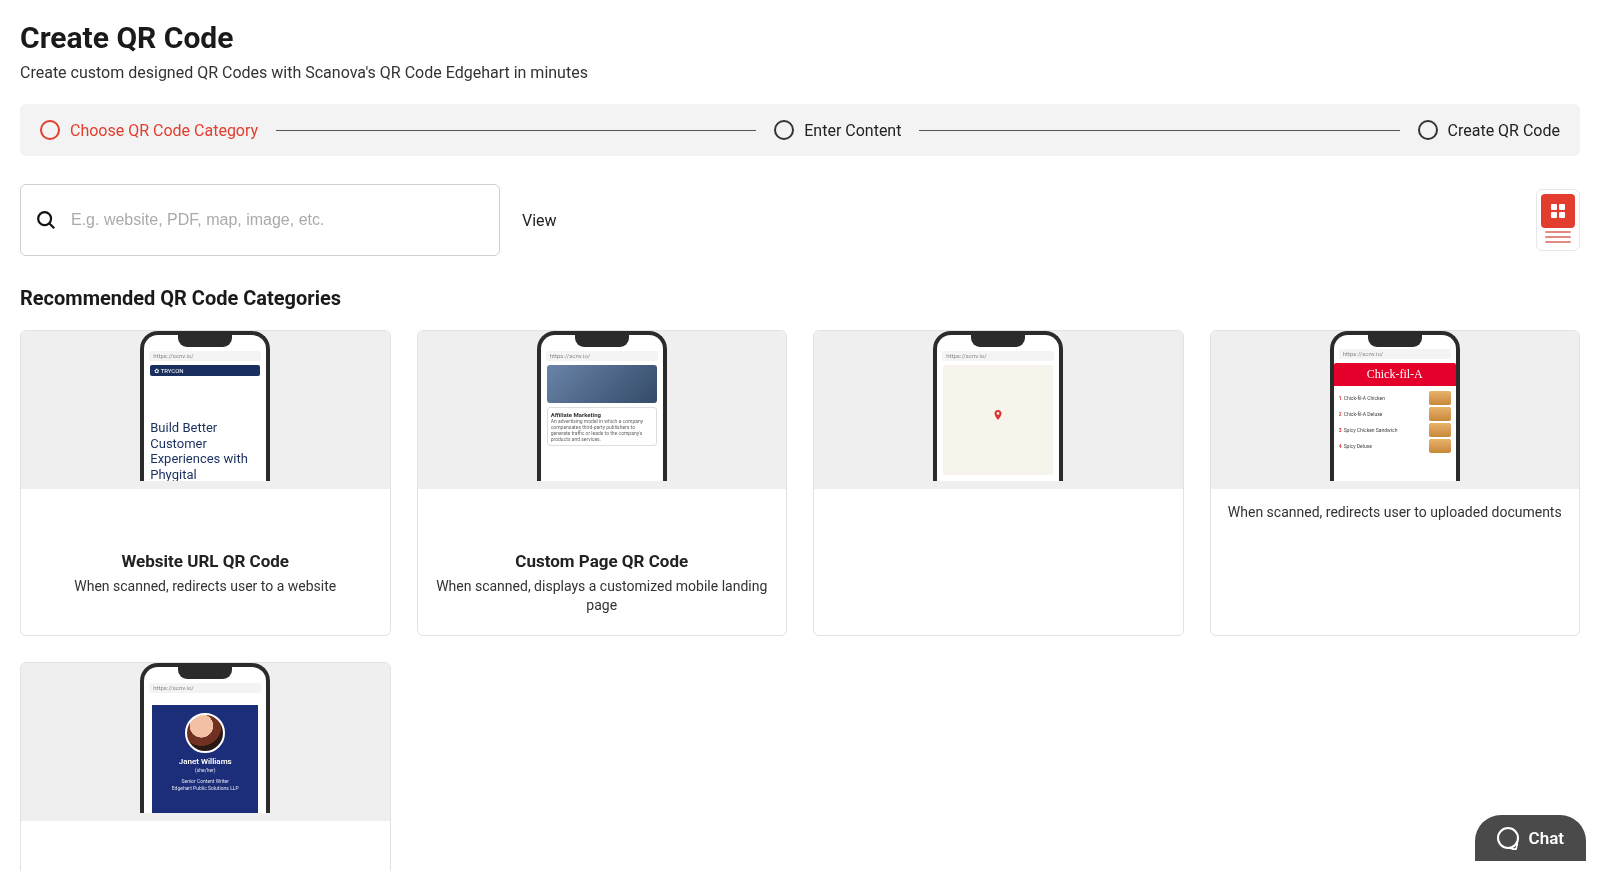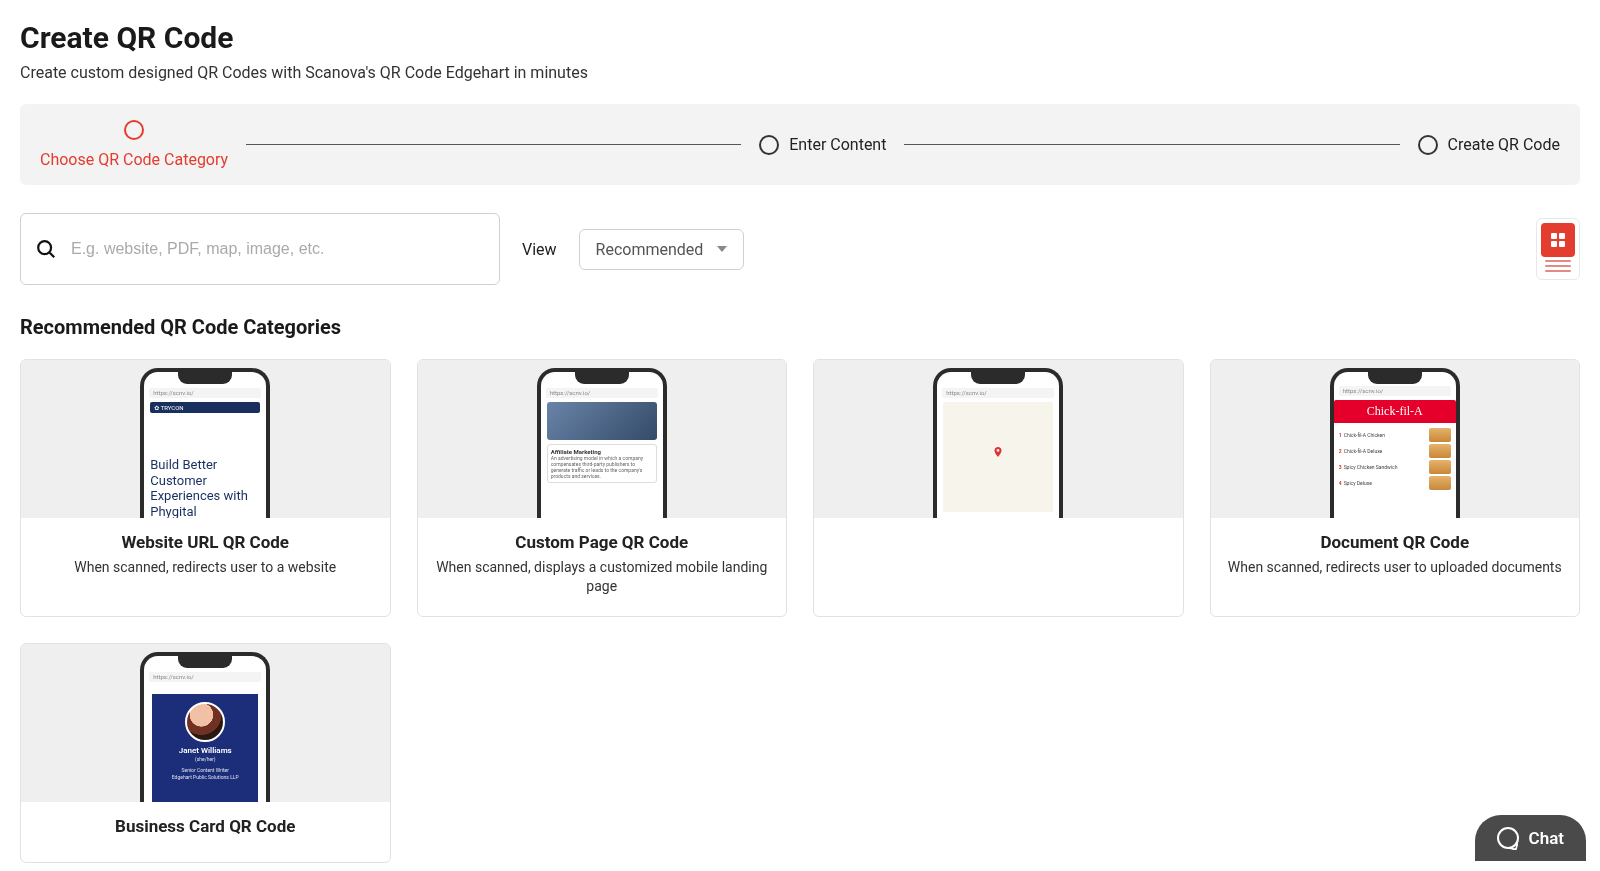--- a/index.html
+++ b/index.html
@@ -35,21 +35,21 @@
     font-size: 16px;
     white-space: nowrap;
   }
   .step-circle {
     width: 20px;
     height: 20px;
     border: 2px solid #333;
     border-radius: 50%;
     flex-shrink: 0;
   }
-  .step.active { color: #e23d2e; flex-direction: column; }
+  .step.active { color: #e23d2e; }
   .step.active .step-circle { border-color: #e23d2e; }
   .step-line {
     flex: 1;
     height: 1px;
     background: #555;
     margin: 0 18px;
   }
   .controls-row {
     display: flex;
     align-items: center;
@@ -133,21 +133,20 @@
     border: 1px solid #e2e2e2;
     border-radius: 6px;
     overflow: hidden;
     background: #fff;
     cursor: pointer;
   }
   .card-img {
     height: 158px;
     background: #efefef;
     display: flex;
-    align-items: flex-end;
     justify-content: center;
     overflow: hidden;
   }
   .phone {
     width: 130px;
     height: 150px;
     background: #fff;
     border: 4px solid #2b2b2b;
     border-bottom: none;
     border-radius: 18px 18px 0 0;
@@ -195,20 +194,21 @@
 
   .card-info {
     padding: 14px 12px 20px;
     text-align: center;
   }
   .card-title {
     font-size: 17px;
     font-weight: 700;
     color: #222;
     margin-bottom: 6px;
+    margin-top: 48px;
   }
   .card-desc {
     font-size: 14px;
     color: #333;
     line-height: 1.35;
   }
 
   .chat-btn {
     position: fixed;
     bottom: 10px; right: 14px;
@@ -265,24 +265,20 @@
 
 <div class="controls-row">
   <div class="search-wrap">
     <svg width="22" height="22" viewBox="0 0 24 24" fill="none" stroke="#111" stroke-width="2.4">
       <circle cx="10.5" cy="10.5" r="7"></circle>
         <line x1="21" y1="21" x2="16" y2="16"></line>
     </svg>
     <input class="search-input" type="text" placeholder="E.g. website, PDF, map, image, etc." style="">
   </div>
   <span class="view-label">View</span>
-  <div class="view-select">
-    <span>Recommended</span>
-    <span class="caret"></span>
-  </div>
   <div class="spacer"></div>
   <div class="toggle-view">
     <div class="grid-btn">
       <div class="grid-icon">
           <span></span>
           <span></span>
           <span></span>
           <span></span>
         </div>
     </div>
@@ -376,21 +372,20 @@
             <div class="menu-row">
                 <span style="color:#d33;font-weight:700">4</span>
                 <span class="mt">Spicy Deluxe</span>
                 <span class="mi"></span>
               </div>
           </div>
         </div>
       </div>
     </div>
     <div class="card-info">
-      <div class="card-title">Document QR Code</div>
       <div class="card-desc">When scanned, redirects user to uploaded documents</div>
     </div>
   </div>
 
   <div class="card">
     <div class="card-img">
       <div class="phone">
           <div class="notch"></div>
         <div class="url-bar">https://scnv.io/</div>
         <div class="phone-body" style="padding:8px">

